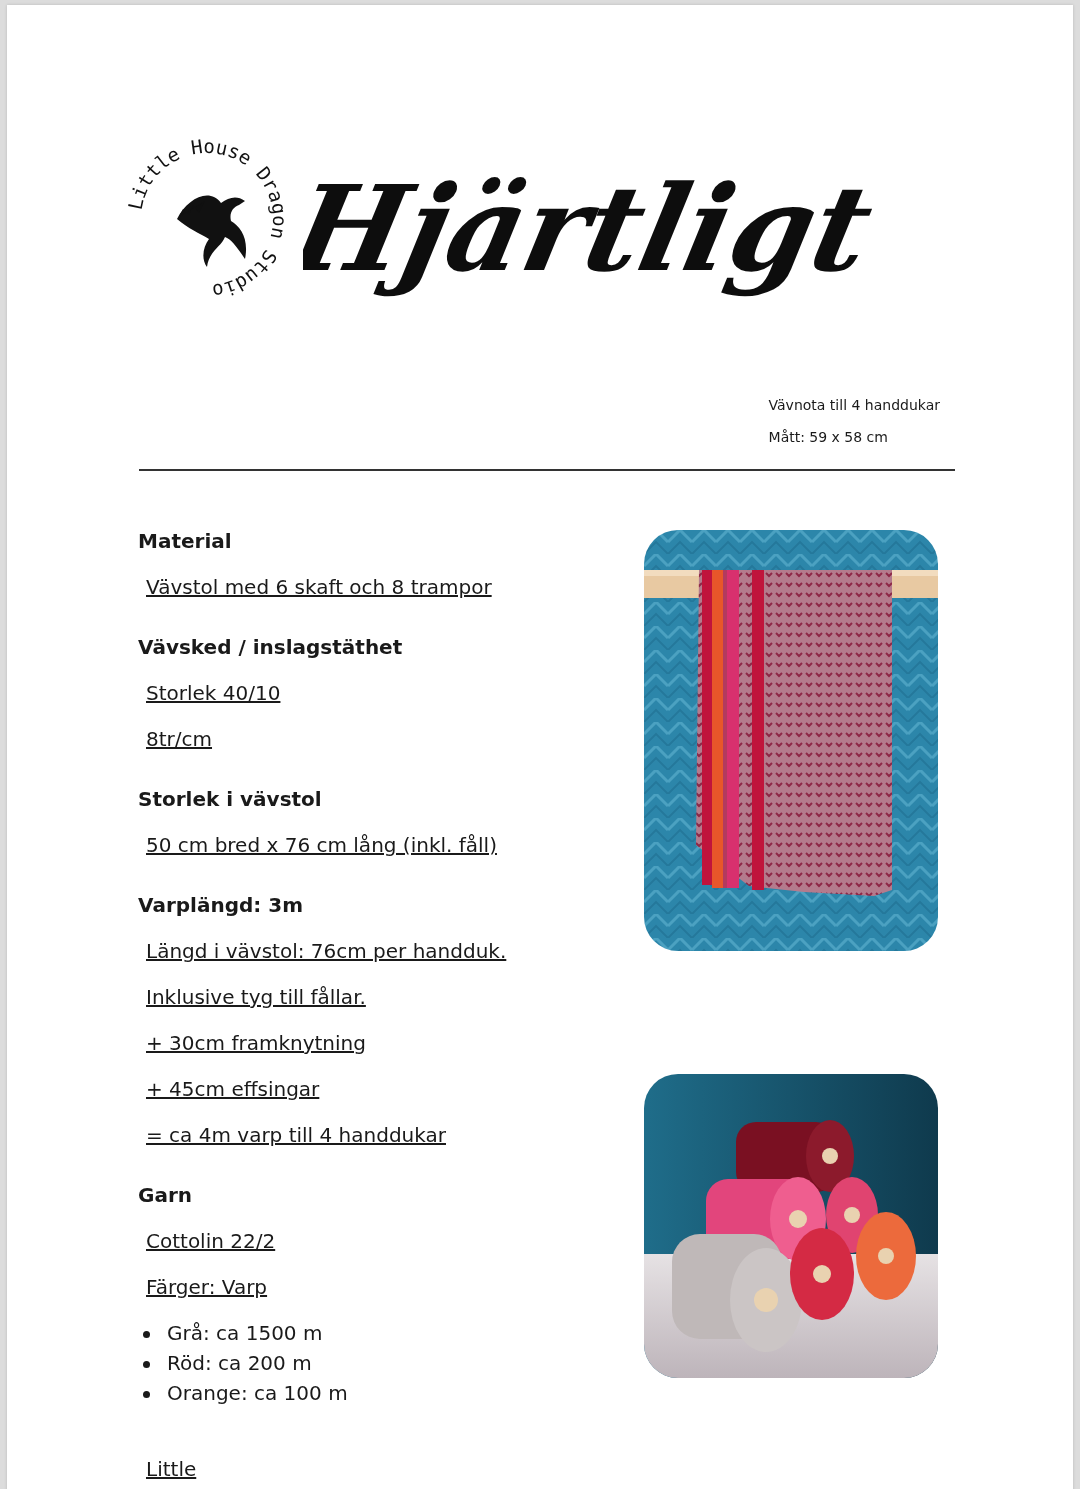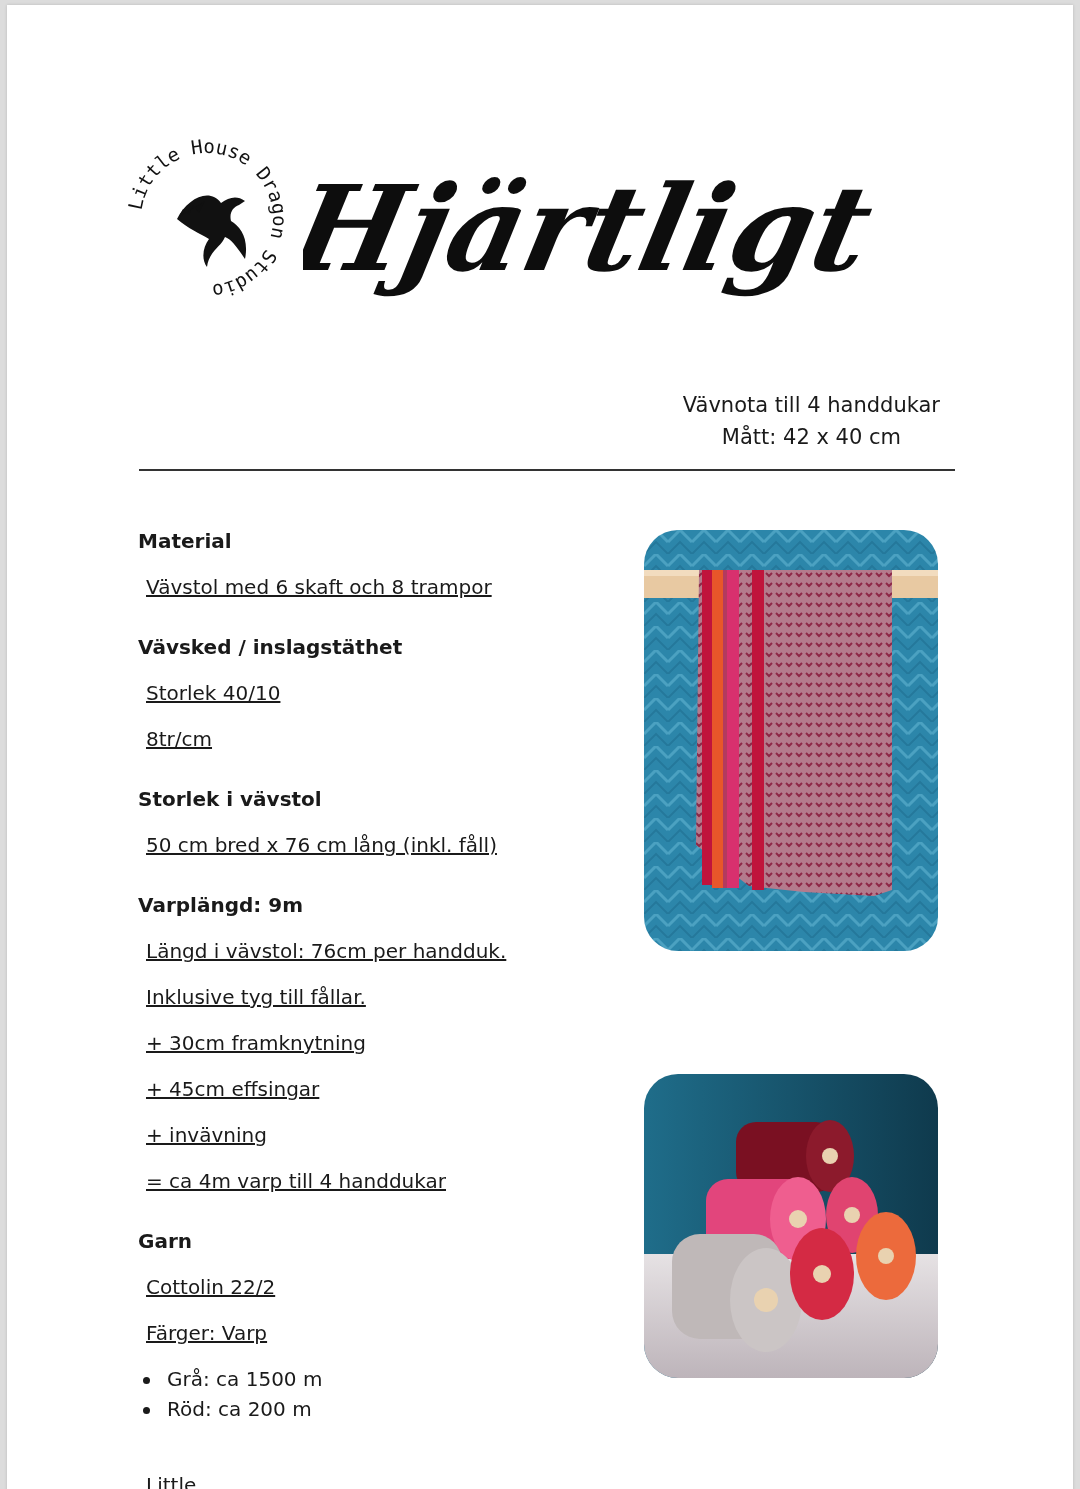--- a/index.html
+++ b/index.html
@@ -12,21 +12,21 @@
   }
   .page {
     position: absolute; left: 7px; top: 5px; width: 1066px; height: 1500px;
     background: #ffffff;
     box-shadow: 0 0 3px rgba(0,0,0,0.15);
   }
   .logo { position: absolute; left: 110px; top: 124px; width: 180px; height: 180px; }
   .title { position: absolute; left: 296px; top: 140px; width: 590px; height: 170px; }
   .hdr-left { position: absolute; left: 130px; top: 390px; font-size: 20px; line-height: 30px; }
   .hdr-left b { font-weight: bold; }
-  .hdr-right { position: absolute; right: 133px; top: 384px; font-size: 21px; line-height: 32px; text-align: center; }
+  .hdr-right { position: absolute; right: 133px; top: 384px; font-size: 14px; line-height: 32px; text-align: left; }
   .rule { position: absolute; left: 132px; top: 464px; width: 816px; height: 2px; background: #333; }
   .content { position: absolute; left: 123px; top: 513px; width: 480px; font-size: 20px; line-height: 30px; }
   .section { margin-bottom: 30px; }
   .section h3 { margin: 8px; font-size: 20px; font-weight: bold; line-height: 30px; }
   .section p { margin: 16px; text-decoration: underline; }
   ul { margin: 0; padding-left: 37px; list-style: none; }
   ul li { position: relative; }
   ul li::before {
     content: ""; position: absolute; left: -24px; top: 13px; width: 7px; height: 7px;
     border-radius: 50%; background: #1a1a1a;
@@ -57,54 +57,54 @@
   </div>
 
   <div class="title">
     <svg width="590" height="170" viewBox="0 0 590 170">
       <text x="10" y="125" font-family="DejaVu Serif, serif" font-style="italic" font-weight="bold" font-size="118" fill="#0d0d0d" transform="skewX(-12)">Hjärtligt</text>
     </svg>
   </div>
 
   <div class="hdr-right">
     <div>Vävnota till 4 handdukar</div>
-    <div>Mått: 42 x 40 cm</div>
+    <div>Mått: 59 x 58 cm</div>
   </div>
   <div class="rule"></div>
 
   <div class="content">
     <div class="section">
       <h3>Material</h3>
       <p>Vävstol med 6 skaft och 8 trampor</p>
     </div>
     <div class="section">
       <h3>Vävsked / inslagstäthet</h3>
       <p>Storlek 40/10</p>
       <p>8tr/cm</p>
     </div>
     <div class="section">
       <h3>Storlek i vävstol</h3>
       <p>50 cm bred x 76 cm lång (inkl. fåll)</p>
     </div>
     <div class="section">
-      <h3>Varplängd: 9m</h3>
+      <h3>Varplängd: 3m</h3>
       <p>Längd i vävstol: 76cm per handduk.</p>
       <p>Inklusive tyg till fållar.</p>
       <p>+ 30cm framknytning</p>
       <p>+ 45cm effsingar</p>
-      <p>+ invävning</p>
       <p>= ca 4m varp till 4 handdukar</p>
     </div>
     <div class="section">
       <h3>Garn</h3>
       <p>Cottolin 22/2</p>
       <p>Färger: Varp</p>
       <ul>
         <li>Grå: ca 1500 m</li>
         <li>Röd: ca 200 m</li>
+        <li>Orange: ca 100 m</li>
       </ul>
       <div class="blank"></div>
       <p>Little</p>
       <ul>
         <li>Brunröd: ca 1700 m</li>
       </ul>
     </div>
   </div>
 
   <div class="photo photo1">

